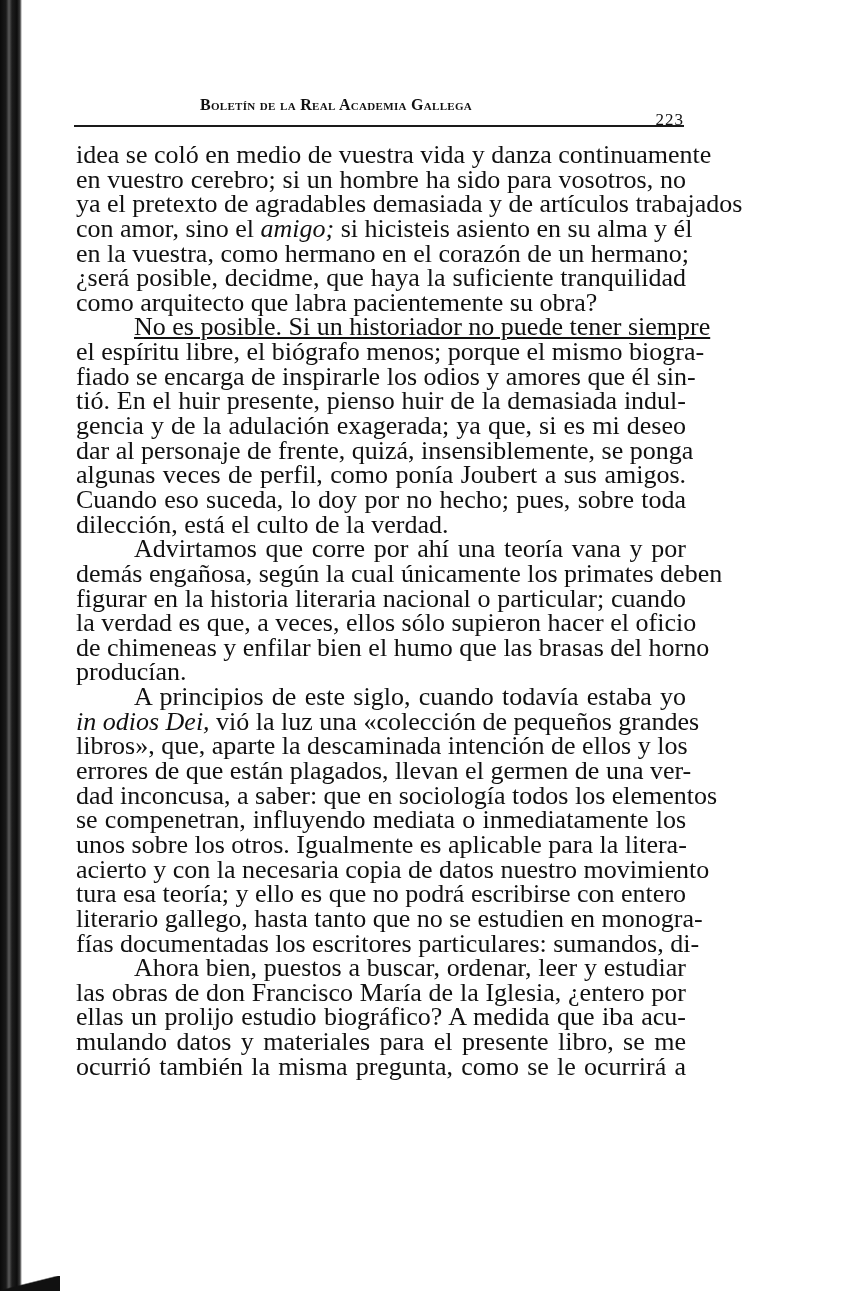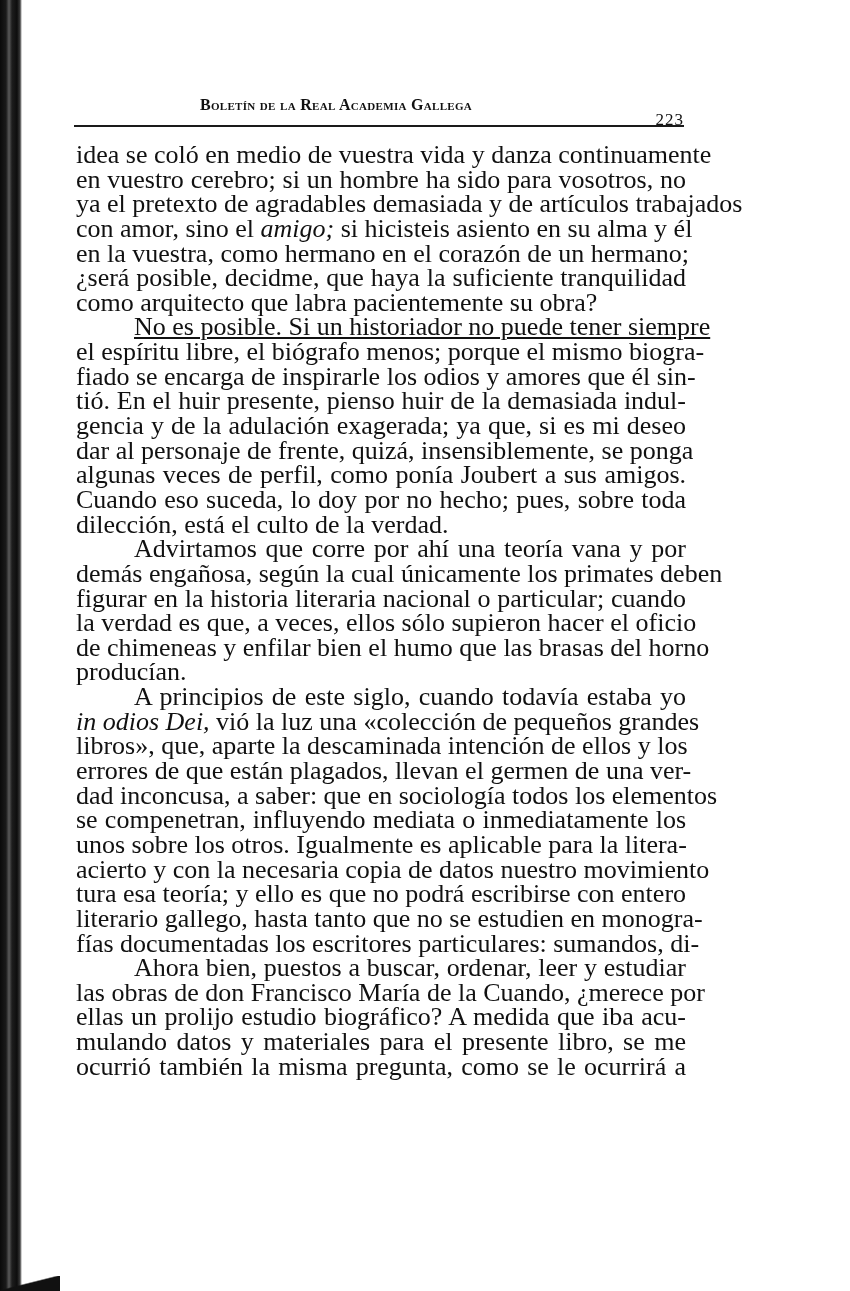--- a/index.html
+++ b/index.html
@@ -126,17 +126,17 @@
     <div class="line">libros», que, aparte la descaminada intención de ellos y los</div>
     <div class="line">errores de que están plagados, llevan el germen de una ver-</div>
     <div class="line">dad inconcusa, a saber: que en sociología todos los elementos</div>
     <div class="line">se compenetran, influyendo mediata o inmediatamente los</div>
     <div class="line">unos sobre los otros. Igualmente es aplicable para la litera-</div>
     <div class="line">acierto y con la necesaria copia de datos nuestro movimiento</div>
     <div class="line">tura esa teoría; y ello es que no podrá escribirse con entero</div>
     <div class="line">literario gallego, hasta tanto que no se estudien en monogra-</div>
     <div class="line">fías documentadas los escritores particulares: sumandos, di-</div>
     <div class="line" style="padding-left: 58px; width: 552px;">Ahora bien, puestos a buscar, ordenar, leer y estudiar</div>
-    <div class="line">las obras de don Francisco María de la Cuando, ¿merece por</div>
+    <div class="line">las obras de don Francisco María de la Iglesia, ¿entero por</div>
     <div class="line">ellas un prolijo estudio biográfico? A medida que iba acu-</div>
     <div class="line">mulando datos y materiales para el presente libro, se me</div>
     <div class="line">ocurrió también la misma pregunta, como se le ocurrirá a</div>
   </div>
 
 </body></html>

